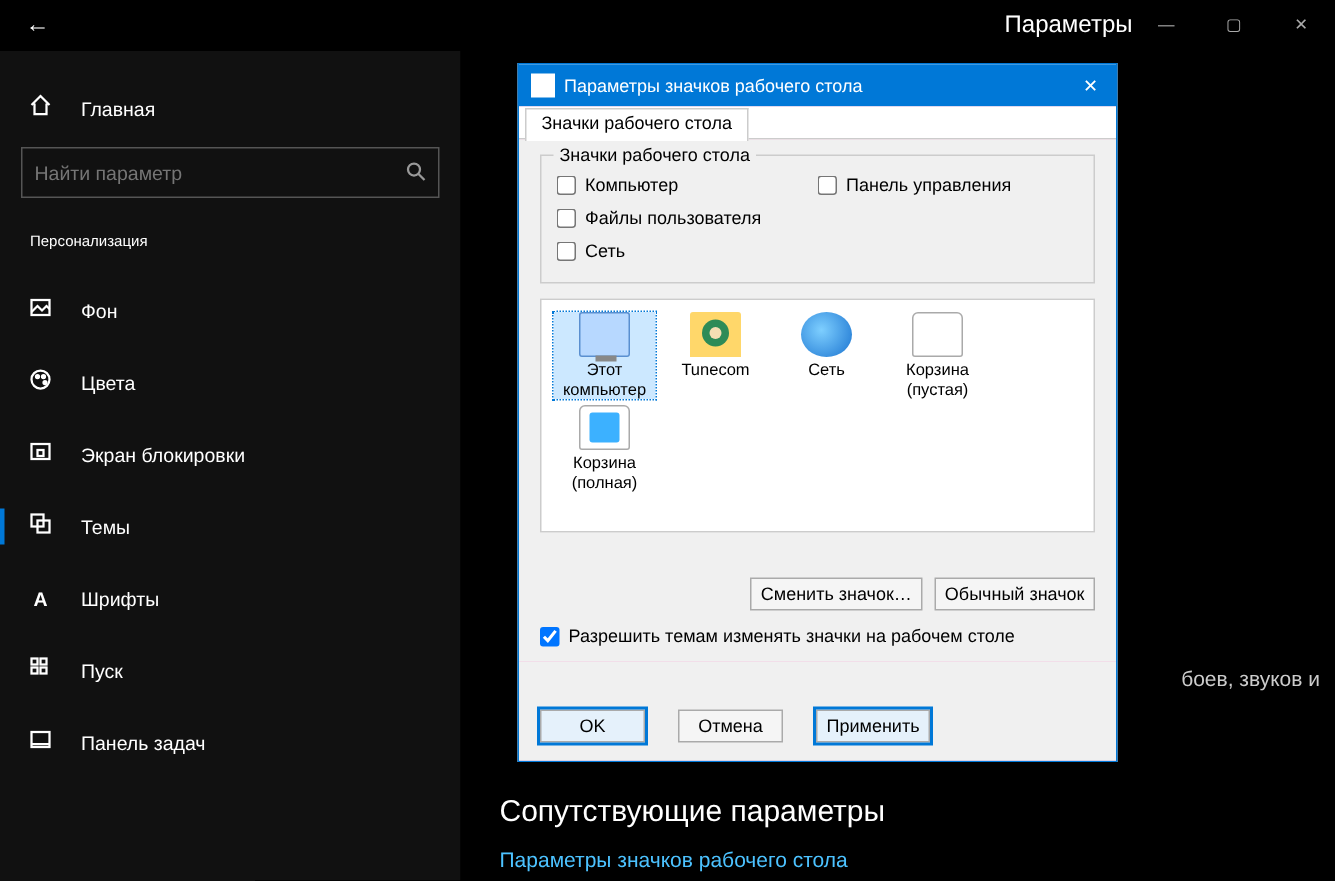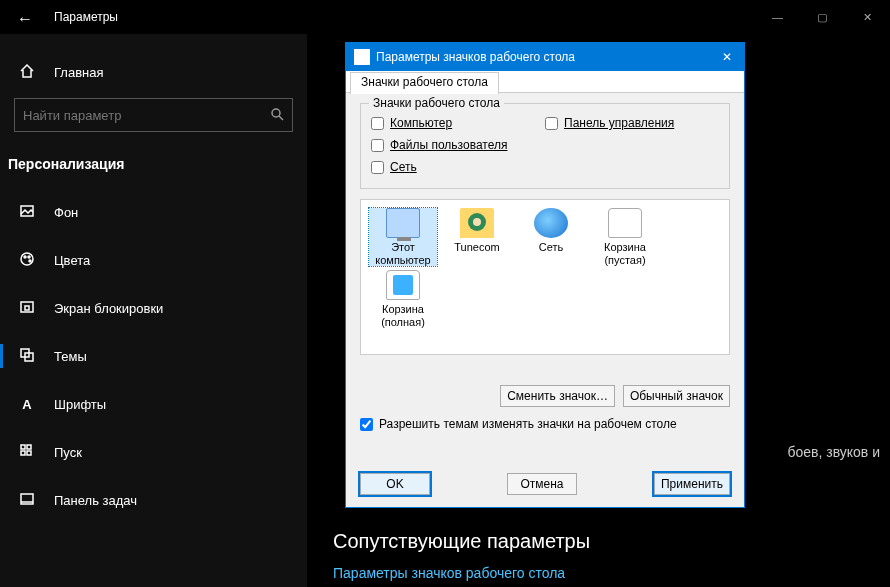--- a/index.html
+++ b/index.html
@@ -4,69 +4,69 @@
 <style>
 * { box-sizing: border-box; margin: 0; padding: 0; }
 body {
   width: 890px; height: 587px;
   font-family: 'Segoe UI', Tahoma, sans-serif;
   background: #000; overflow: hidden; position: relative;
   font-size: 13px;
 }
 .titlebar { height: 34px; background: #000; display: flex; align-items: center; color: #fff; }
 .titlebar .back { width: 50px; text-align: center; font-size: 16px; }
-.titlebar .title { flex: 1; font-size: 12px; padding-left: 4px; }
+.titlebar .title { flex: 1; font-size: 16px; padding-left: 4px; text-align: right; }
 .titlebar .winbtns { display: flex; }
 .titlebar .winbtns div { width: 45px; height: 34px; text-align: center; line-height: 34px; color: #aaa; font-size: 11px; }
 .content { display: flex; height: calc(100% - 34px); }
 .sidebar { width: 307px; background: #111; color: #fff; padding-top: 18px; }
 .side-item { display: flex; align-items: center; height: 40px; padding-left: 18px; gap: 18px; cursor: pointer; position: relative; }
 .side-item .ic { width: 18px; text-align: center; font-size: 15px; }
 .side-item.active::before { content: ''; position: absolute; left: 0; top: 8px; bottom: 8px; width: 3px; background: #0078d7; }
-.section-label { padding: 18px 0 8px 8px; font-size: 14px; font-weight: 700; }
+.section-label { padding: 18px 0 8px 20px; font-size: 10px; font-weight: 400; }
 .search { margin: 6px 14px 6px 14px; border: 1px solid #555; height: 34px; display: flex; align-items: center; padding: 0 8px; gap: 20px; }
 .search input { flex: 1; background: transparent; border: none; color: #999; font-size: 13px; outline: none; }
 .search .sic { color: #999; font-size: 13px; }
 .main { flex: 1; background: #000; color: #fff; position: relative; padding: 20px; }
 .related-h { font-size: 20px; font-weight: 400; margin-top: 476px; margin-left: 6px; }
 .related-link { color: #4cc2ff; font-size: 14px; margin-left: 6px; margin-top: 12px; cursor: pointer; }
 .body-text { color: #ccc; font-size: 14px; position: absolute; right: 10px; top: 410px; }
 
 .dialog { position: absolute; left: 345px; top: 42px; width: 400px; background: #fff; color: #000; border: 1px solid #0078d7; box-shadow: 2px 2px 0 rgba(0,0,0,.2); }
 .dlg-title { background: #0078d7; color: #fff; height: 28px; display: flex; align-items: center; padding: 0 8px; font-size: 12px; }
 .dlg-title .dic { width: 16px; height: 16px; background: #fff; margin-right: 6px; }
 .dlg-title .dt { flex: 1; }
 .dlg-title .dx { color: #fff; cursor: pointer; padding: 0 4px; }
 .dlg-body { background: #f9a8d4; padding: 0; }
 .tabs { background: #fff; border-bottom: 1px solid #ccc; height: 22px; display: flex; }
 .tab { border: 1px solid #ccc; border-bottom: none; background: #fff; padding: 2px 10px; font-size: 12px; margin-left: 4px; height: 22px; position: relative; top: 1px; }
 .dlg-inner { padding: 10px 14px; background: #f0f0f0; }
 .fieldset { border: 1px solid #ccc; padding: 8px 10px 10px 10px; position: relative; margin-bottom: 10px; }
 .fieldset .legend { position: absolute; top: -8px; left: 8px; background: #f0f0f0; padding: 0 4px; font-size: 12px; }
 .cbrow { display: flex; }
-.cbcol { flex: 1; text-decoration: underline; }
+.cbcol { flex: 1; }
 .cb { display: flex; align-items: center; gap: 6px; font-size: 12px; height: 22px; }
 .cb input { width: 13px; height: 13px; }
 .iconbox { border: 1px solid #ccc; background: #fff; padding: 8px; height: 156px; display: flex; flex-wrap: wrap; align-content: flex-start; gap: 4px 6px; margin-bottom: 8px; }
 .icn { width: 68px; text-align: center; font-size: 11px; line-height: 1.15; }
 .icn .pic { width: 34px; height: 30px; margin: 0 auto 3px auto; position: relative; }
 .pic.computer { background: #b7d8ff; border: 1px solid #5a8fd0; border-radius: 2px; }
 .pic.computer::after { content: ''; position: absolute; bottom: -4px; left: 10px; width: 14px; height: 4px; background: #888; }
 .pic.folder { background: #ffd76a; border-radius: 2px 2px 0 0; }
 .pic.folder::before { content: ''; position: absolute; top: 5px; left: 8px; width: 18px; height: 18px; background: #2e8b57; border-radius: 50%; }
 .pic.folder::after { content: ''; position: absolute; top: 10px; left: 13px; width: 8px; height: 8px; background: #f5deb3; border-radius: 50%; }
 .pic.net { background: radial-gradient(circle at 40% 40%, #7ecfff, #1a73d0); border-radius: 50%; }
 .pic.binf { border: 1px solid #aaa; border-radius: 4px 4px 2px 2px; background: #fff; }
 .pic.binf::after { content: ''; position: absolute; top: 4px; left: 6px; right: 6px; bottom: 4px; background: #3cb1ff; border-radius: 2px; }
 .pic.bine { border: 1px solid #aaa; border-radius: 4px 4px 2px 2px; background: #fff; }
 .btnrow { display: flex; justify-content: flex-end; gap: 8px; margin-bottom: 6px; }
 .btn { min-width: 90px; height: 22px; border: 1px solid #aaa; background: #f5f5f5; font-size: 12px; text-align: center; line-height: 20px; cursor: pointer; padding: 0 6px; margin-top: 22px; }
 .cb-allow { display: flex; align-items: center; gap: 6px; font-size: 12px; padding: 4px 0 0 0; }
 .cb-allow input { width: 13px; height: 13px; }
-.dlg-buttons { padding: 10px 14px 12px 14px; display: flex; justify-content: space-between; gap: 8px; background: #f0f0f0; }
+.dlg-buttons { padding: 10px 14px 12px 14px; display: flex; justify-content: flex-start; gap: 22px; background: #f0f0f0; }
 .btn.primary { outline: 2px solid #0078d7; background: #e5f1fb; }
 .icn.sel { outline: 1px dotted #0078d7; background: #cce8ff; }
 svg.stroke { stroke: currentColor; stroke-width: 1.5; fill: none; }
 </style>
 </head>
 <body>
 
 <div class="titlebar">
   <div class="back">←</div>
   <div class="title">Параметры</div>

